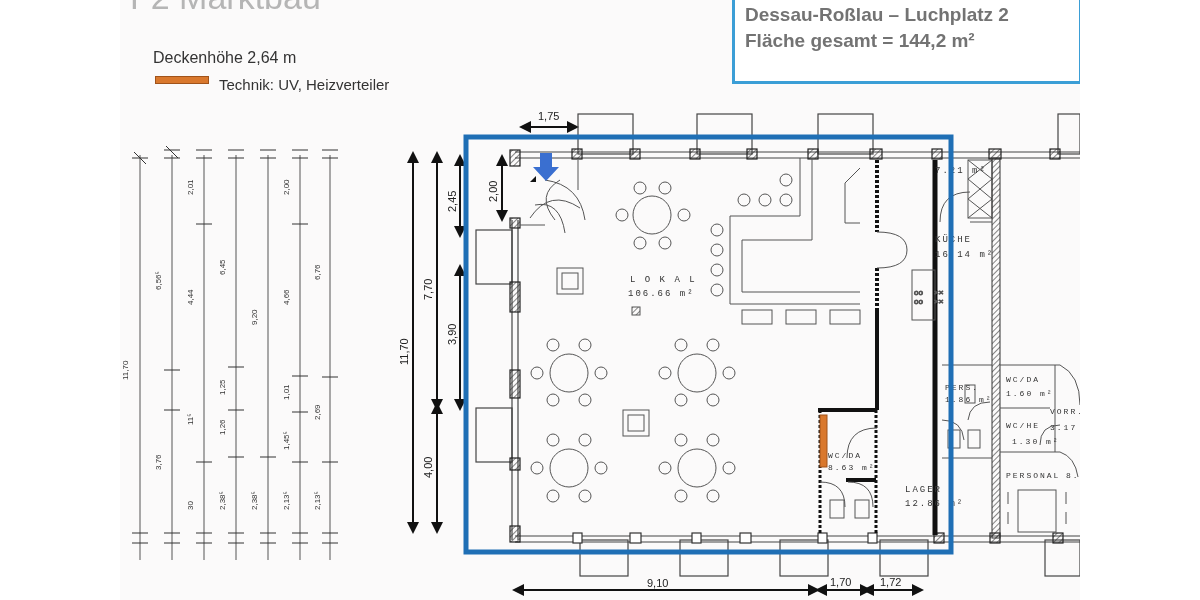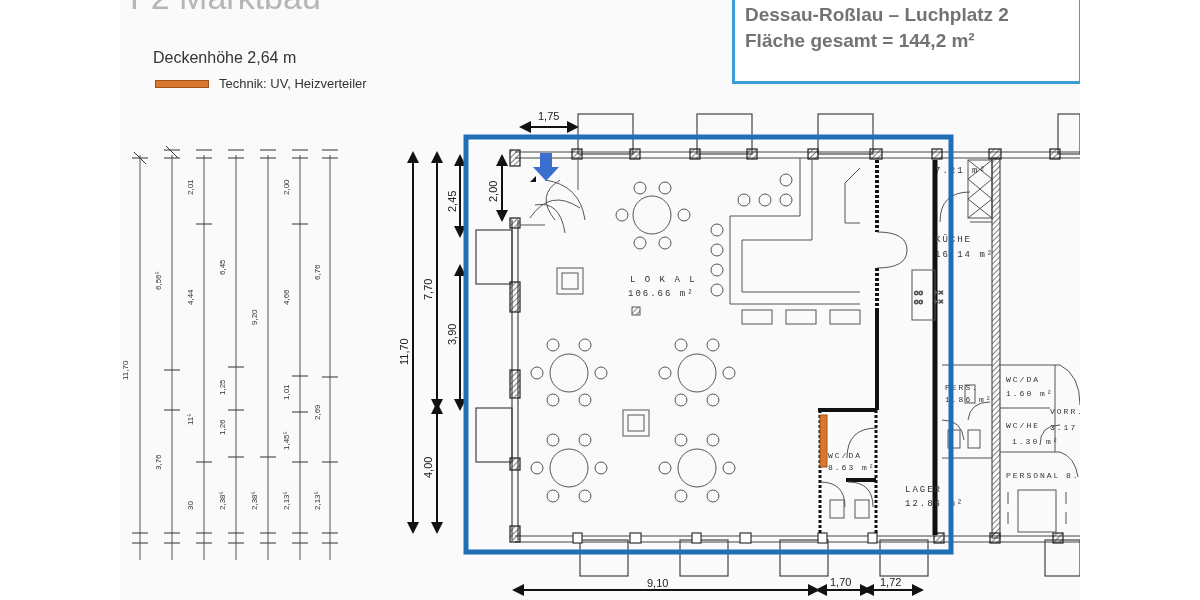--- a/index.html
+++ b/index.html
@@ -1,20 +1,20 @@
 <!DOCTYPE html>
 <html><head>
 <meta charset="utf-8">
 <style>
   html, body { margin:0; padding:0; }
   body { width:1200px; height:600px; background:#ffffff; position:relative; overflow:hidden; font-family:"Liberation Sans", sans-serif; }
   .sheet { position:absolute; left:120px; top:0; width:960px; height:600px; background:#fbfafa; overflow:hidden; }
   .title-clipped { position:absolute; left:10px; top:-22px; font-size:34px; color:#b5b5b5; white-space:nowrap; }
   .ceiling { position:absolute; left:33px; top:49px; font-size:16px; color:#333; }
-  .legend { position:absolute; left:35px; top:76px; font-size:13px; color:#333; display:flex; align-items:center; }
+  .legend { position:absolute; left:35px; top:76px; font-size:15px; color:#333; display:flex; }
   .legend-swatch { width:52px; height:6px; background:#d9782d; border:1px solid #a0531a; margin-right:10px; }
   .infobox { position:absolute; left:612px; top:-6px; width:350px; height:90px; border:3px solid #3b9ed6; border-top:none; box-sizing:border-box; background:#fff; padding:8px 0 0 10px; }
   .infobox div { font-weight:bold; font-size:19px; color:#737373; line-height:26px; white-space:nowrap; }
   svg { position:absolute; left:0; top:0; }
   .dim-label { font-size:11px; fill:#222; font-family:"Liberation Sans", sans-serif; }
   .small-dim { font-size:8px; fill:#333; font-family:"Liberation Sans", sans-serif; }
   .room-label { font-size:9px; fill:#333; font-family:"Liberation Mono", monospace; letter-spacing:2px; }
 </style>
 </head>
 <body>

